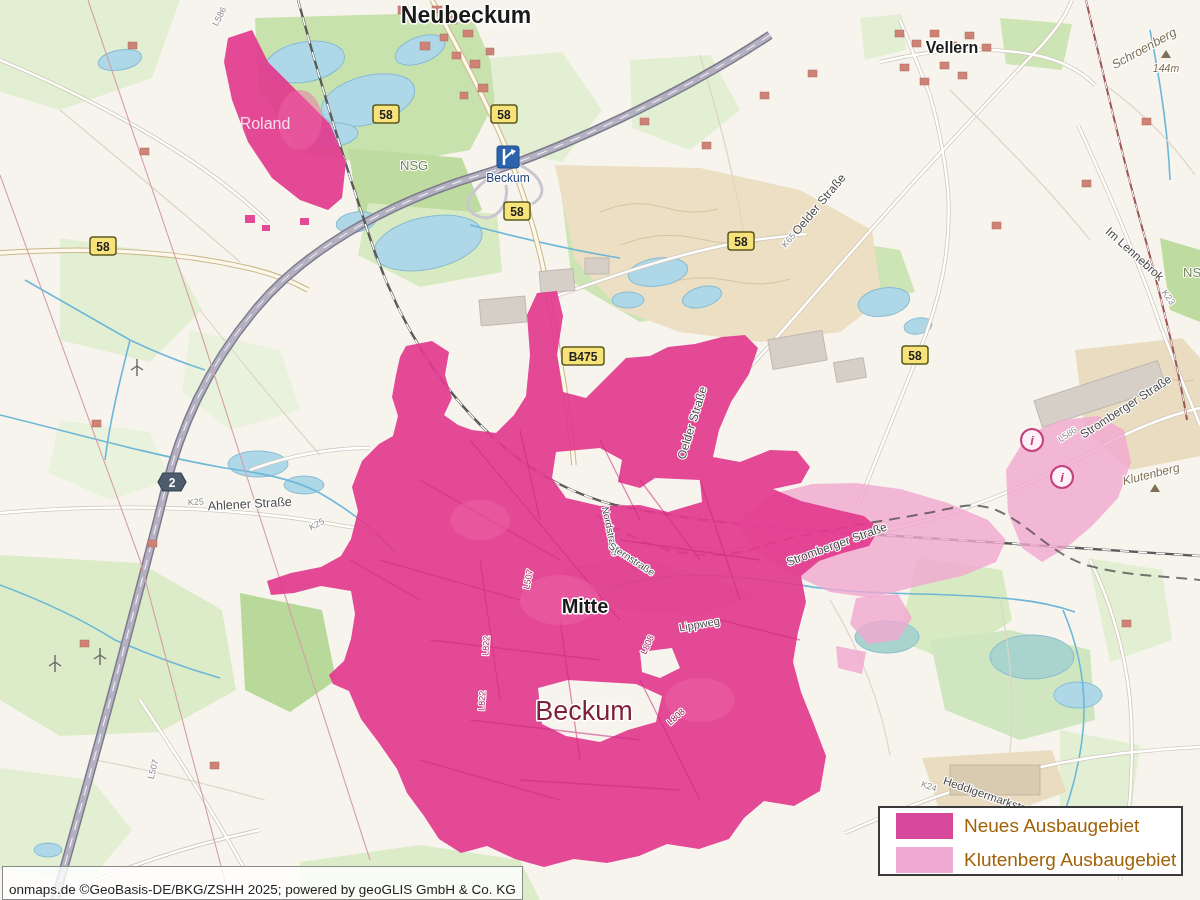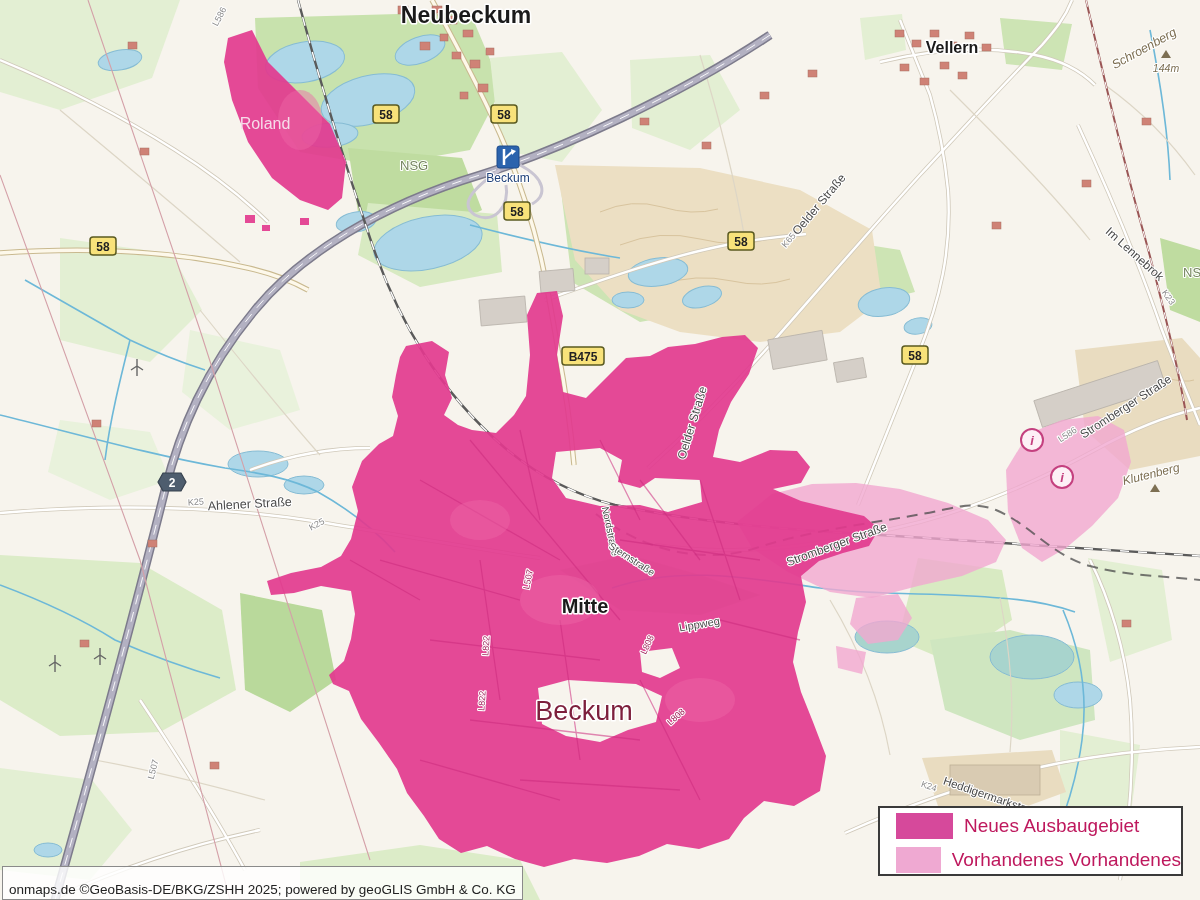--- a/index.html
+++ b/index.html
@@ -12,21 +12,21 @@
   .place{fill:#1a1a1a;font-weight:bold;}
   .street{fill:#4a4a4a;}
   .ref{fill:#8a8a8a;font-size:9px;}
   .refpink{fill:#9c2157;font-size:9px;}
   .nat{fill:#74855e;}
   .topo{fill:#7d6f52;font-style:italic;}
   .legend{position:absolute;left:878px;top:806px;width:305px;height:70px;background:#ffffff;
           border:2px solid #3a3a3a;box-sizing:border-box;}
   .legend-row{display:flex;align-items:center;height:32px;margin-top:2px;}
   .legend-swatch{display:inline-block;width:57px;height:26px;margin-left:16px;}
-  .legend-label{margin-left:11px;font-size:19px;color:#be185d;white-space:nowrap;}
+  .legend-label{margin-left:11px;font-size:19px;color:#a16207;white-space:nowrap;}
   .attribution{position:absolute;left:2px;top:866px;background:rgba(255,255,255,0.82);
                border:1px solid #8a8a8a;padding:15px 6px 2px 6px;font-size:13.5px;color:#222;
                white-space:nowrap;}
 </style>
 </head>
 <body>
 
 <div class="stage">
 <svg width="1200" height="900" viewBox="0 0 1200 900">
 
@@ -384,20 +384,20 @@
   </g>
 </svg>
 
   <div class="legend">
     <div class="legend-row">
       <span class="legend-swatch" style="background: rgb(214, 73, 155);"></span>
       <span class="legend-label">Neues Ausbaugebiet</span>
     </div>
     <div class="legend-row">
       <span class="legend-swatch" style="background: rgb(239, 169, 210);"></span>
-      <span class="legend-label">Vorhandenes Vorhandenes</span>
+      <span class="legend-label">Klutenberg Ausbaugebiet</span>
     </div>
   </div>
 
   <div class="attribution">
     <span>onmaps.de ©GeoBasis-DE/BKG/ZSHH 2025; powered by geoGLIS GmbH &amp; Co. KG</span>
   </div>
 </div>
 
 </body></html>

